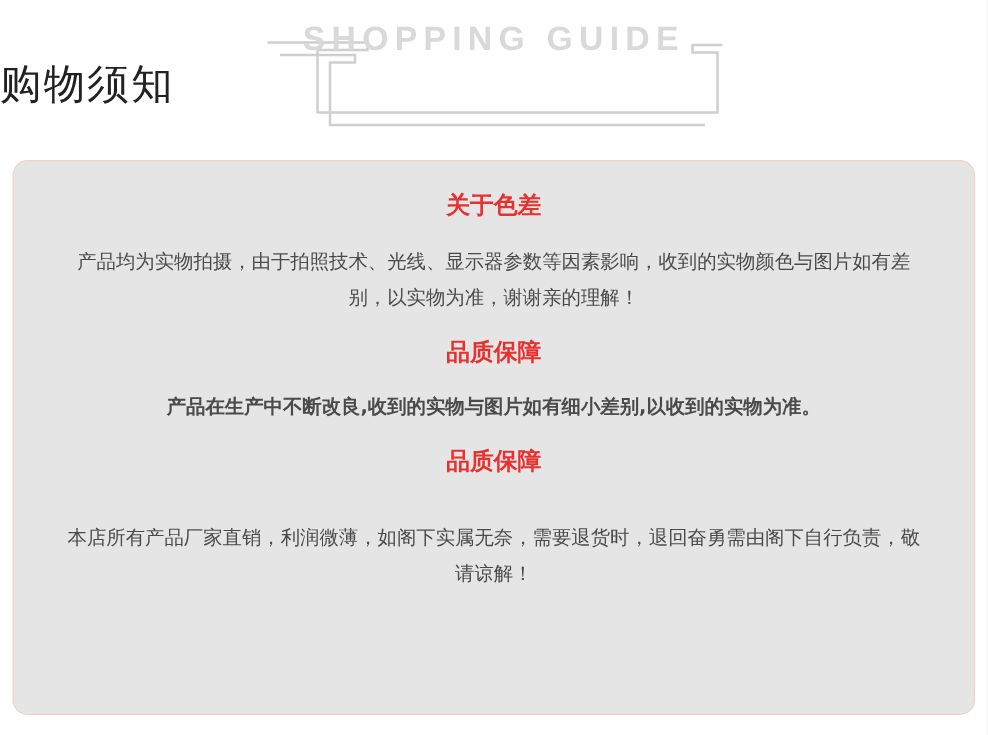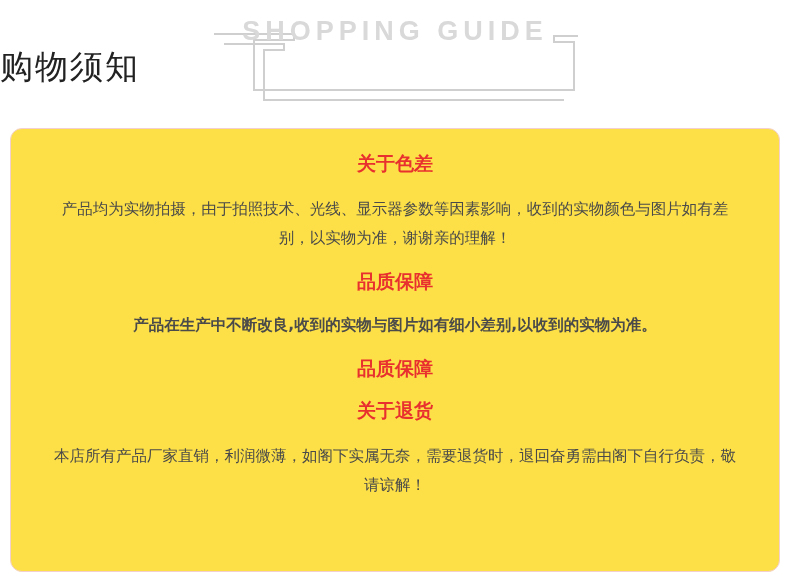--- a/index.html
+++ b/index.html
@@ -64,21 +64,21 @@
   
   .content-box {
     position: absolute;
     top: 128px;
     left: 10px;
     width: 770px;
     height: 444px;
     border: 1px solid #f3cfcf;
     border-radius: 12px;
     box-sizing: border-box;
-    background: #fde047;
+    background: #e5e5e5;
   }
 
   .section {
     width: 100%;
     box-sizing: border-box;
     padding: 0 28px;
   }
 
   .section-title {
     text-align: center;
@@ -138,18 +138,17 @@
     <div class="section s2">
       <div class="section-title">品质保障</div>
       <div class="section-body">产品在生产中不断改良,收到的实物与图片如有细小差别,以收到的实物为准。</div>
     </div>
 
     <div class="section s3">
       <div class="section-title">品质保障</div>
     </div>
 
     <div class="section s4">
-      <div class="section-title">关于退货</div>
       <div class="section-body">本店所有产品厂家直销，利润微薄，如阁下实属无奈，需要退货时，退回奋勇需由阁下自行负责，敬请谅解！</div>
     </div>
 
   </div>
 </div>
 
 </body></html>

